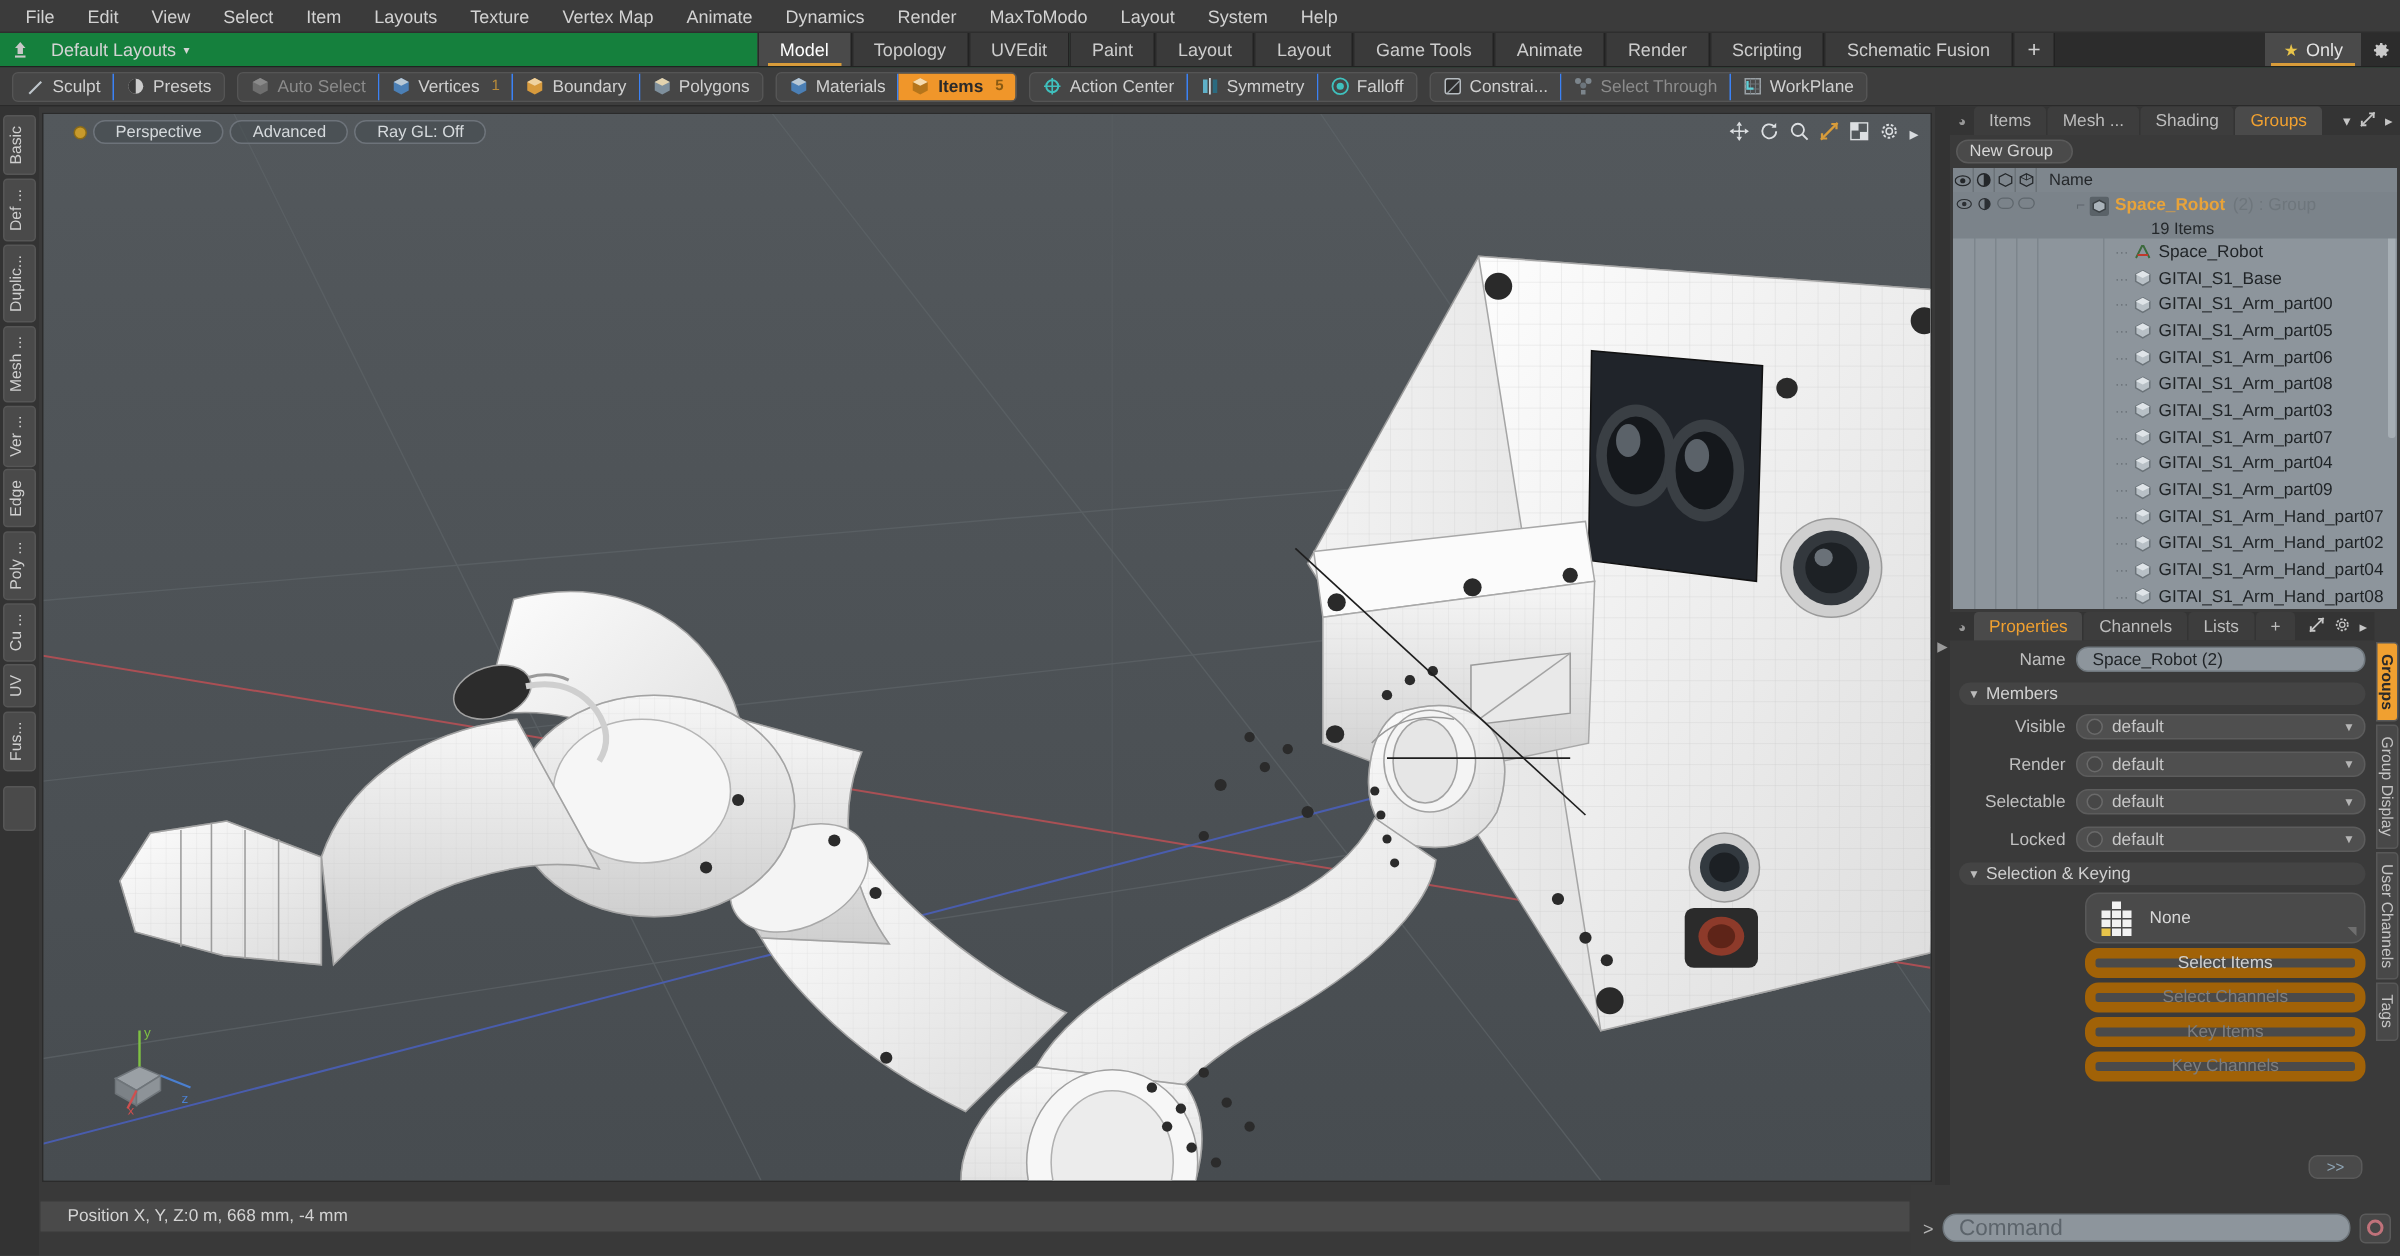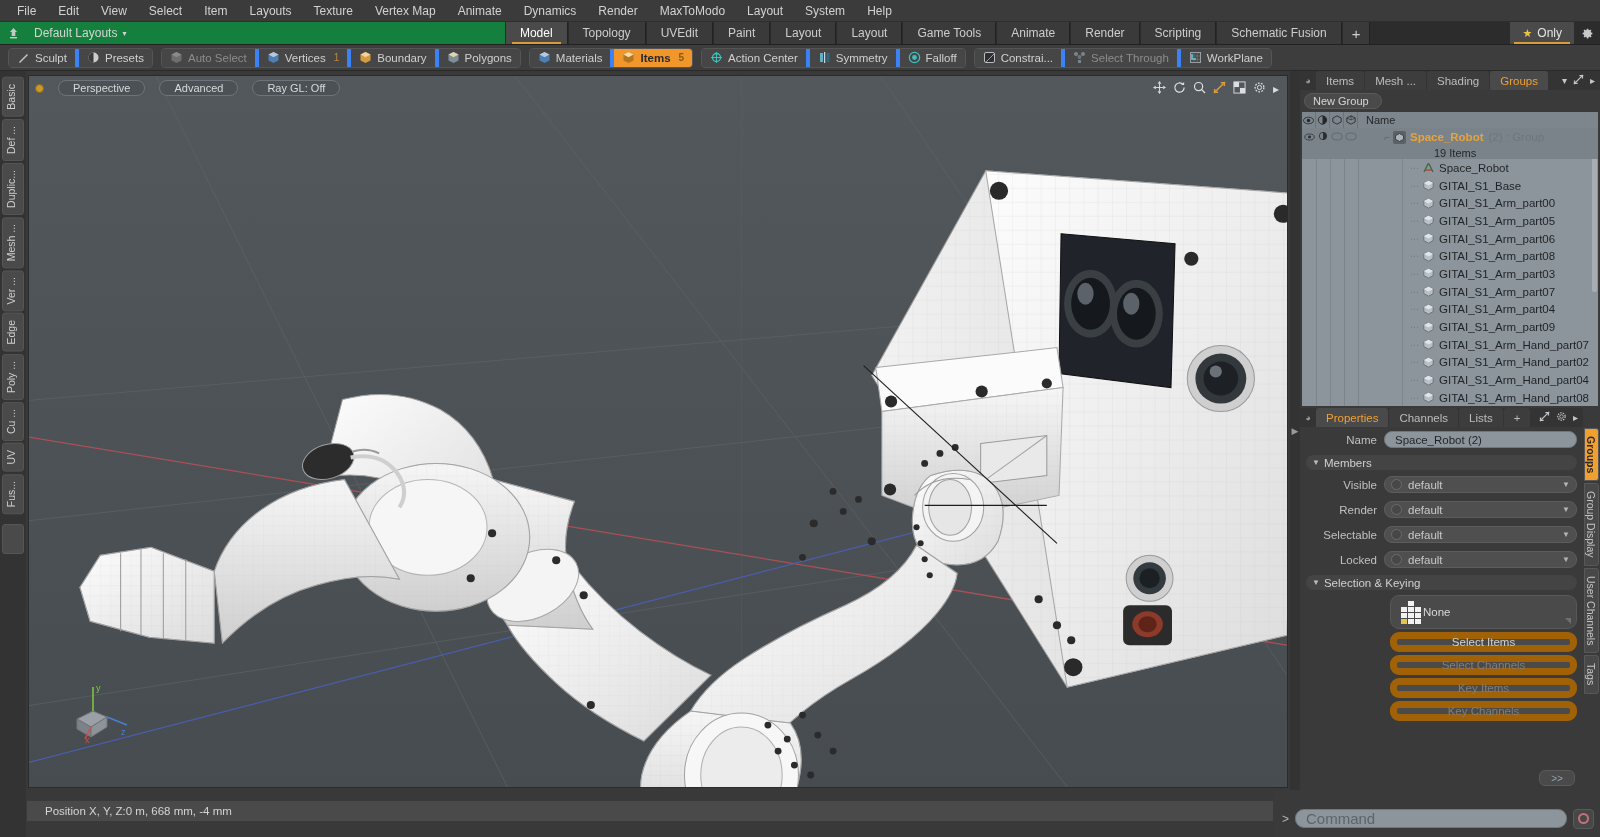--- a/index.html
+++ b/index.html
@@ -63,21 +63,21 @@
   .modebar {
     height: 26px; background: #3d3d3d; display: flex; align-items: center;
     gap: 0px; padding: 0 4px; border-bottom: 1px solid #2a2a2a;
   }
   .grp {
     display: flex; align-items: stretch; background: #464646; border: 1px solid #555;
     border-radius: 4px; height: 20px; margin: 0 4px; overflow: hidden;
   }
   .mbtn {
     display: flex; align-items: center; gap: 5px; padding: 0 8px; font-size: 11.5px;
-    color: #d0d0d0; background: #464646; border-right: 4px solid #3b82f6;
+    color: #d0d0d0; background: #464646; border-right: 1px solid #3b82f6;
     white-space: nowrap;
   }
   .mbtn:last-child { border-right: none; }
   .mbtn.dim { color: #8c8c8c; }
   .mbtn.sel { background: #f0962a; color: #2a2a2a; font-weight: bold; }
   .mbtn .cnt { color: #b98b3a; font-size: 10px; margin-left: 3px;}
   .mbtn.sel .cnt { color: #8a5a12; }
 
   
   .ic { width: 13px; height: 13px; display:inline-block; flex:none; }
@@ -94,21 +94,21 @@
     border-radius: 3px; margin-bottom: 2px; padding: 6px 2px; text-align: center;
     white-space: nowrap; overflow: hidden;
   }
   .leftrail .railbox2 { margin-top: 8px; background:#4a4a4a; border:1px solid #565656; border-radius:3px; height:30px; }
 
   
   .viewwrap { flex: 1; padding: 4px 2px 2px 2px; display: flex; flex-direction: column; min-width: 0; }
   .viewport {
     position: relative; flex: 1; background: #4d5256; border: 1px solid #2b2b2b; overflow: hidden;
   }
-  .vp-topbar { position: absolute; top: 4px; left: 6px; display: flex; align-items: center; gap: 14px; z-index: 6;}
+  .vp-topbar { position: absolute; top: 4px; left: 20px; display: flex; align-items: center; gap: 4px; z-index: 6;}
   .vp-dot { width: 9px; height: 9px; border-radius: 50%; background: #c89a2c; border: 1px solid #8a6a16; }
   .pill {
     border: 1px solid #6d737a; border-radius: 9px; padding: 1px 14px; font-size: 11px;
     color: #d6dadd; background: rgba(70,76,81,0.55);
   }
   .vp-icons { position: absolute; top: 5px; right: 8px; display: flex; gap: 7px; align-items:center; z-index: 6; }
   .vp-icons .vi { color: #d8dcdf; font-size: 12px; line-height: 1; }
 
   .vp-stats {
     position: absolute; right: 8px; bottom: 48px; text-align: right; font-size: 11.5px;
@@ -192,21 +192,21 @@
   }
   .sectionhdr .tri { font-size:8px; color:#bbb;}
   .bigbtn {
     margin: 3px 6px 0 90px; height:20px; background:#4a4a4a; border:7px solid #a16207;
     border-radius:9px; display:flex; align-items:center; justify-content:center;
     font-size:11.5px; color:#d0d0d0;
   }
   .bigbtn.dim { color:#7e7e7e; }
   .noneBox {
     margin: 3px 6px 0 90px; height:34px; background:#4a4a4a; border:1px solid #585858;
-    border-radius:9px; display:flex; align-items:center; padding-left:10px; font-size:11.5px; color:#d8d8d8;
+    border-radius:9px; display:flex; align-items:center; padding-left:10px; gap:10px; font-size:11.5px; color:#d8d8d8;
     position:relative;
   }
   .noneBox:after{content:"";position:absolute;right:5px;bottom:4px;border-left:6px solid transparent;border-top:6px solid #6f6f6f;}
   .chip {
     width:22px; height:22px; display:grid; grid-template-columns:repeat(3,6px); grid-template-rows:repeat(4,5px); gap:1px;
   }
   .chip i { background:#f2f2f2; display:block;}
   .chip i.y { background:#e8c44a;}
   .chip i.off { background:transparent;}
   .ggbtn { position:absolute; right:8px; bottom:4px; width:36px; height:16px; background:#4a4a4a;

